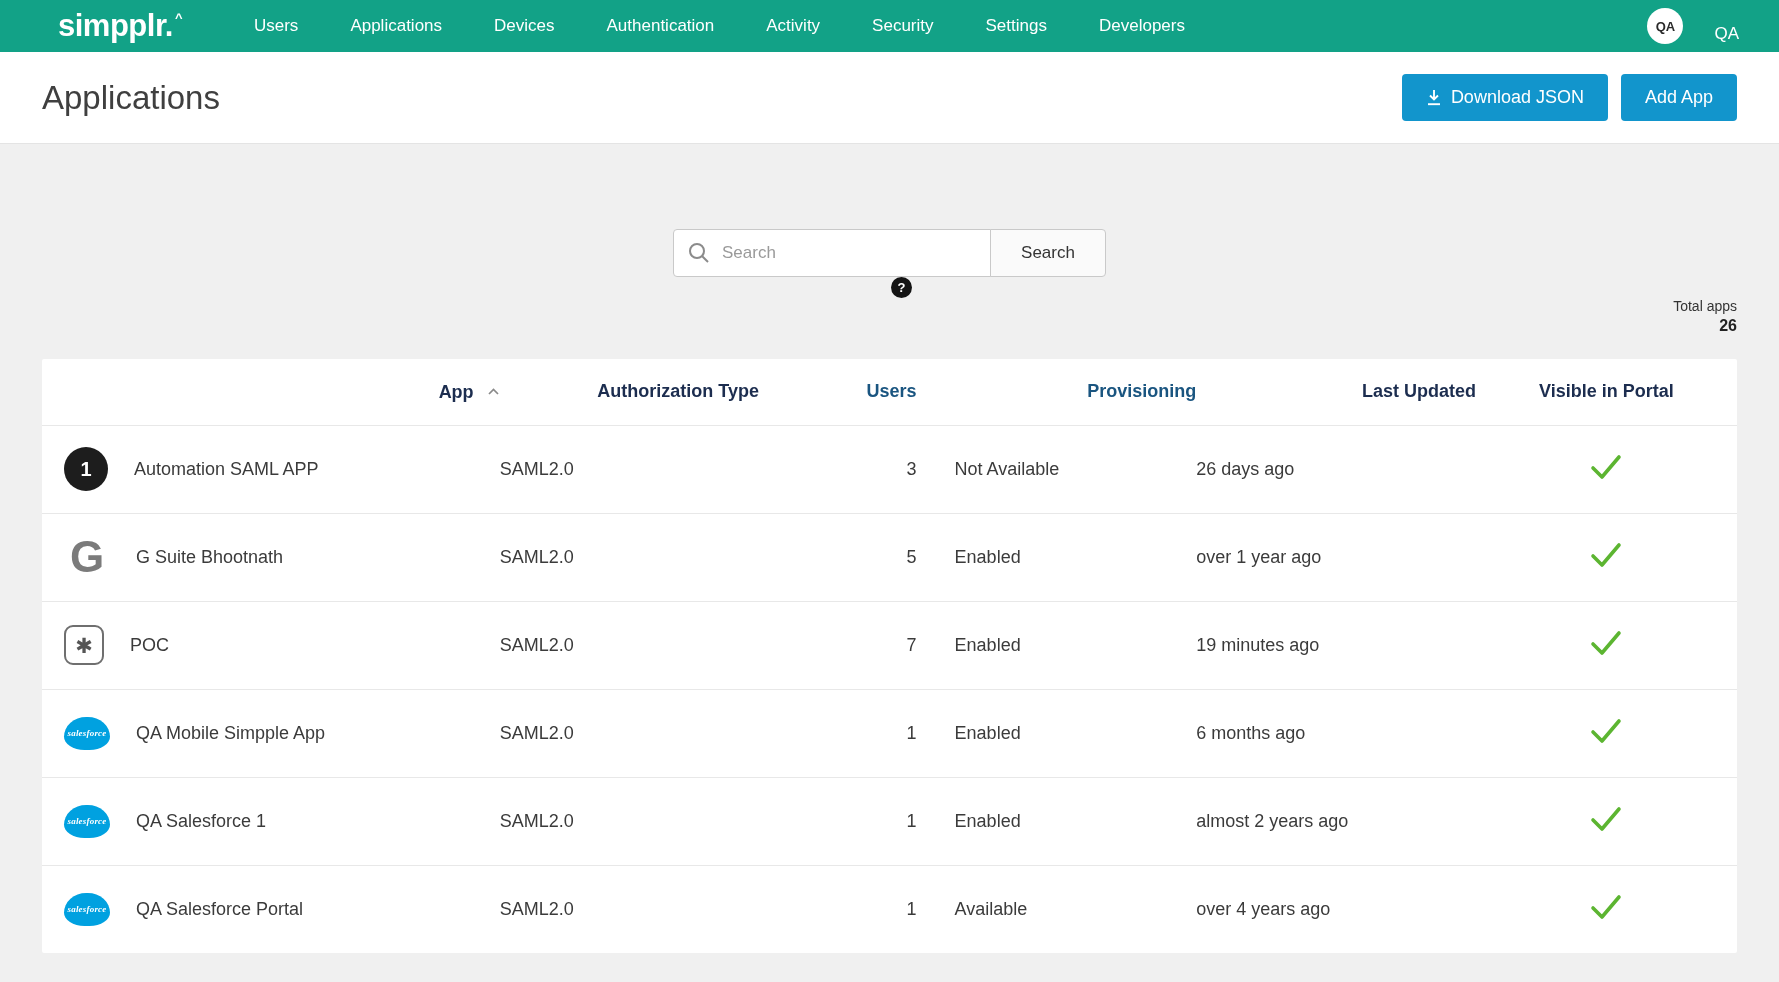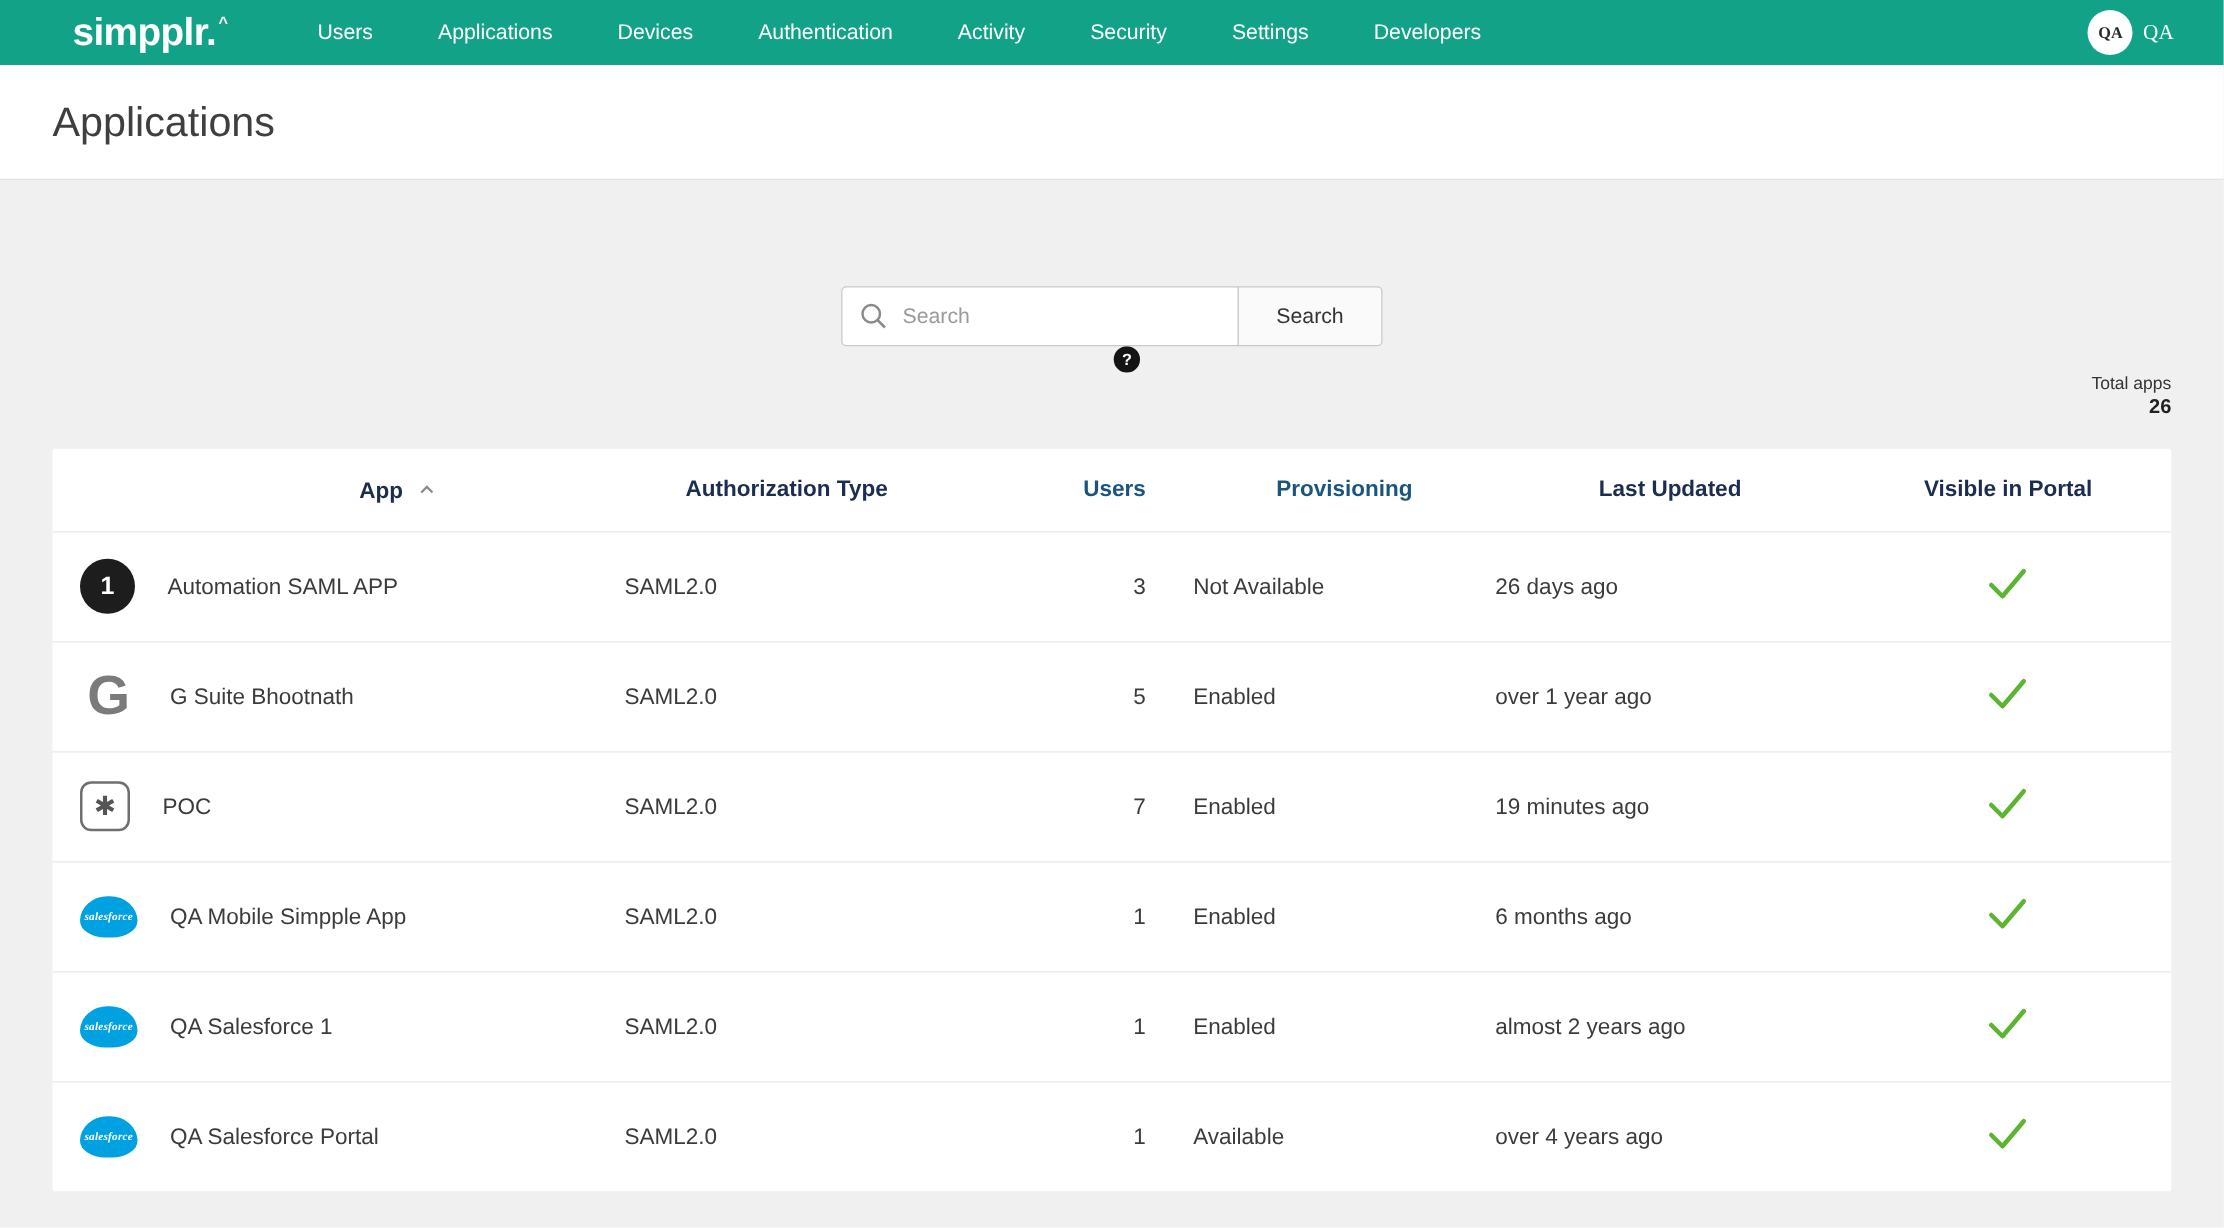--- a/index.html
+++ b/index.html
@@ -48,23 +48,22 @@
   }
   .nav-item {
     color: #fff;
     font-size: 17px;
     cursor: pointer;
     white-space: nowrap;
   }
   .nav-right {
     margin-left: auto;
     display: flex;
-    align-items: center;
-    gap: 8px;
-    font-family: Liberation Serif, serif;
+    align-items: flex-end;
+    gap: 31px;
   }
   .avatar {
     width: 36px;
     height: 36px;
     border-radius: 50%;
     background: #fff;
     color: #2a2a2a;
     font-size: 13px;
     font-weight: bold;
     display: flex;
@@ -187,21 +186,21 @@
   col.col-users { width: 9.3%; }
   col.col-prov { width: 16.5%; }
   col.col-updated { width: 16.5%; }
   col.col-visible { width: 15.4%; }
 
   th {
     height: 66px;
     font-size: 18px;
     font-weight: bold;
     color: var(--color-header-text);
-    text-align: center;
+    text-align: right;
     vertical-align: middle;
     cursor: pointer;
     white-space: nowrap;
   }
   th.th-app { padding-left: 94px; }
   th.th-users { text-align: right; }
   th.th-prov { padding-left: 38px; }
   th.th-visible { text-align: center; }
   th.sortable-blue { color: var(--color-sortable-header); }
   .sort-caret { margin-left: 8px; vertical-align: 2px; }
@@ -286,20 +285,34 @@
     <span class="nav-item">Developers</span>
   </div>
   <div class="nav-right">
     <div class="avatar">QA</div>
     <span class="nav-username">QA</span>
   </div>
 </div>
 
 <div class="page-header">
   <h1 class="page-title">Applications</h1>
+  <div class="header-actions">
+    <button class="btn-primary">
+      <span style="display:flex;">
+        <svg width="16" height="17" viewBox="0 0 16 17">
+            <path d="M8 1v9M4 6.5l4 4 4-4" stroke="#fff" stroke-width="1.9" fill="none"></path>
+            <path d="M2 15.2h12" stroke="#fff" stroke-width="1.9"></path>
+          </svg>
+      </span>
+      <span>Download JSON</span>
+    </button>
+    <button class="btn-primary">
+      <span>Add App</span>
+    </button>
+  </div>
 </div>
 
 <div class="main">
 
   <div class="toolbar">
     <div class="search-wrap">
       <div class="search-input-wrap">
         <span class="search-icon">
           <svg width="24" height="24" viewBox="0 0 24 24">
               <circle cx="10" cy="10" r="7" stroke="#8b8b8b" stroke-width="2" fill="none"></circle>

